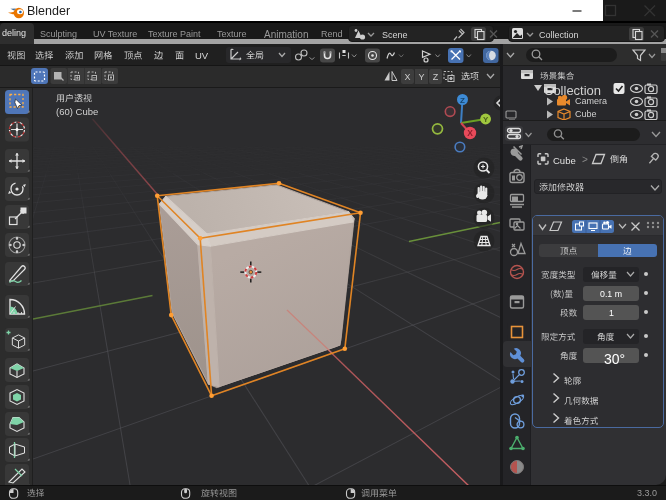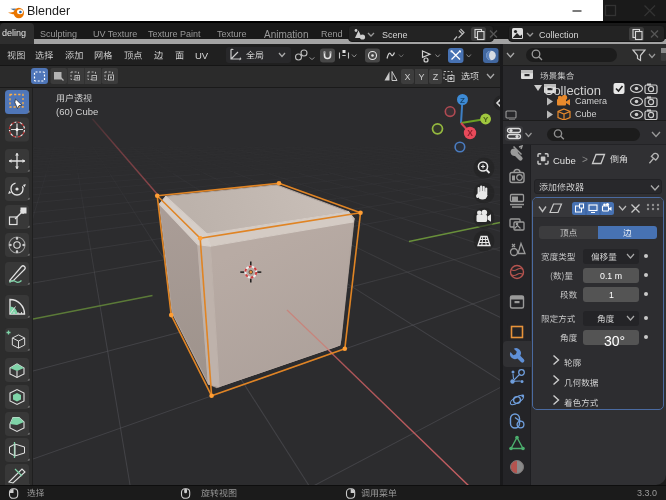--- a/index.html
+++ b/index.html
@@ -774,21 +774,21 @@
         <path d="M8 1.5 a2.8 2.8 0 0 1 2.8 2.8 v2.8 h-5.6 v-2.8 a2.8 2.8 0 0 1 2.8 -2.8Z M4.5 7.1 h7 M8 7.1 v6.5" stroke="#b5b5b5" stroke-width="1.3" fill="none"></path>
       </g>
     </svg>
 <div class="abs" style="left:31px;top:58px;width:128px;height:15px;background:#28282b;border:1px solid #222225;border-radius:3px"></div>
 <svg style="position:absolute;left:36px;top:60.0px" width="47" height="12" viewBox="0 -9.5 47 12">
       <path d="M3.7 -2.6C3.5 -1.9 3.1 -1.1 2.5 -0.7L3 -0.3C3.6 -0.8 4 -1.7 4.2 -2.4ZM5.8 -2.3C6 -1.7 6.3 -0.9 6.4 -0.4L6.9 -0.6C6.8 -1.1 6.6 -1.9 6.3 -2.5ZM6.9 -2.5C7.4 -1.8 7.9 -0.9 8.2 -0.3L8.7 -0.6C8.5 -1.2 8 -2.1 7.4 -2.8ZM4.8 -3.6V-0C4.8 0.1 4.8 0.1 4.6 0.1C4.5 0.1 4.1 0.1 3.7 0.1C3.8 0.3 3.8 0.5 3.9 0.7C4.5 0.7 4.9 0.7 5.1 0.6C5.4 0.5 5.4 0.3 5.4 -0V-3.6ZM0.8 -7C1.3 -6.7 1.9 -6.3 2.2 -6L2.6 -6.6C2.3 -6.8 1.7 -7.2 1.2 -7.5ZM0.3 -4.6C0.9 -4.3 1.5 -3.9 1.8 -3.6L2.2 -4.2C1.9 -4.5 1.3 -4.8 0.7 -5ZM0.5 0.2 1.1 0.6C1.5 -0.2 2 -1.3 2.3 -2.2L1.8 -2.5C1.4 -1.6 0.9 -0.4 0.5 0.2ZM2.9 -7V-6.4H4.9C4.8 -6 4.7 -5.6 4.5 -5.2H2.5V-4.6H4.2C3.7 -3.8 3.1 -3.2 2.3 -2.8C2.4 -2.7 2.6 -2.4 2.7 -2.3C3.7 -2.8 4.4 -3.6 4.9 -4.6H6.1C6.6 -3.7 7.4 -2.8 8.3 -2.4C8.4 -2.6 8.6 -2.8 8.7 -3C8 -3.3 7.3 -3.9 6.8 -4.6H8.6V-5.2H5.3C5.4 -5.6 5.5 -6 5.6 -6.4H8.3V-7Z M14.1 -6.4V0.6H14.8V-0.1H16.5V0.5H17.2V-6.4ZM14.8 -0.7V-5.8H16.5V-0.7ZM10.8 -7.4 10.7 -5.8H9.5V-5.2H10.7C10.7 -2.9 10.4 -0.9 9.3 0.3C9.4 0.4 9.7 0.6 9.8 0.7C11 -0.6 11.3 -2.8 11.4 -5.2H12.8C12.7 -1.7 12.6 -0.5 12.4 -0.2C12.3 -0.1 12.2 -0.1 12.1 -0.1C11.9 -0.1 11.6 -0.1 11.1 -0.1C11.2 0.1 11.3 0.4 11.3 0.5C11.7 0.6 12.2 0.6 12.4 0.5C12.7 0.5 12.8 0.4 13 0.2C13.3 -0.2 13.3 -1.5 13.4 -5.5C13.4 -5.6 13.4 -5.8 13.4 -5.8H11.4L11.4 -7.4Z M24.3 -3.5C23.8 -3 22.9 -2.6 22.1 -2.3C22.2 -2.2 22.4 -2.1 22.5 -1.9C23.3 -2.2 24.2 -2.7 24.8 -3.3ZM25.1 -2.6C24.5 -1.9 23.3 -1.4 22.2 -1.2C22.3 -1 22.5 -0.9 22.6 -0.7C23.8 -1.1 25 -1.6 25.6 -2.4ZM26 -1.6C25.2 -0.7 23.5 -0.1 21.7 0.2C21.9 0.3 22 0.5 22.1 0.7C24 0.4 25.7 -0.3 26.6 -1.4ZM20.8 -5V-0.7H21.3V-5ZM23 -6H25.5C25.2 -5.5 24.7 -5.1 24.2 -4.8C23.7 -5.1 23.3 -5.6 23 -6ZM23.1 -7.6C22.7 -6.6 22.1 -5.7 21.3 -5.1C21.5 -5 21.7 -4.8 21.9 -4.7C22.1 -4.9 22.4 -5.2 22.7 -5.5C22.9 -5.2 23.3 -4.8 23.7 -4.4C23 -4.1 22.2 -3.8 21.3 -3.7C21.5 -3.5 21.6 -3.3 21.7 -3.1C22.6 -3.3 23.4 -3.6 24.2 -4.1C24.8 -3.7 25.5 -3.4 26.4 -3.2C26.5 -3.4 26.6 -3.6 26.7 -3.7C26 -3.9 25.3 -4.1 24.8 -4.4C25.4 -4.9 26 -5.6 26.4 -6.4L26 -6.6L25.8 -6.6H23.3C23.5 -6.8 23.6 -7.1 23.7 -7.4ZM20.1 -7.5C19.7 -6.1 19 -4.7 18.2 -3.8C18.3 -3.7 18.5 -3.3 18.5 -3.1C18.8 -3.5 19.1 -3.9 19.4 -4.3V0.7H20V-5.5C20.3 -6.1 20.5 -6.7 20.7 -7.3Z M32.4 -5.3H34.3C34.1 -4.1 33.8 -3.1 33.4 -2.3C32.9 -3.1 32.6 -4.1 32.4 -5.2ZM27.7 -6.9V-6.3H30.2V-4.4H27.8V-0.9C27.8 -0.6 27.7 -0.5 27.5 -0.4C27.6 -0.2 27.7 0.1 27.8 0.3C28 0.1 28.3 -0.1 31 -1.1C30.9 -1.2 30.9 -1.5 30.9 -1.7L28.5 -0.8V-3.7H30.9L30.8 -3.6C31 -3.5 31.2 -3.3 31.3 -3.1C31.6 -3.5 31.8 -3.8 32 -4.2C32.2 -3.3 32.5 -2.4 33 -1.6C32.4 -0.9 31.7 -0.3 30.7 0.1C30.9 0.3 31.1 0.6 31.1 0.8C32.1 0.3 32.8 -0.3 33.4 -1C33.8 -0.3 34.5 0.3 35.2 0.7C35.3 0.5 35.5 0.2 35.7 0.1C34.9 -0.3 34.3 -0.8 33.8 -1.6C34.4 -2.6 34.7 -3.8 35 -5.3H35.6V-5.9H32.6C32.8 -6.4 32.9 -6.9 33 -7.4L32.4 -7.6C32.1 -6.1 31.6 -4.7 30.9 -3.7V-6.9Z M37.8 -6.6H39.3V-5.3H37.8ZM41.6 -6.6H43.2V-5.3H41.6ZM41.5 -4.4C41.9 -4.2 42.4 -4 42.7 -3.8H40.1C40.3 -4.1 40.5 -4.4 40.6 -4.7L39.9 -4.8V-7.2H37.2V-4.7H39.9C39.7 -4.4 39.5 -4.1 39.3 -3.8H36.5V-3.2H38.7C38.1 -2.6 37.3 -2.2 36.3 -1.8C36.4 -1.7 36.6 -1.4 36.6 -1.3L37.2 -1.5V0.7H37.8V0.5H39.3V0.7H39.9V-2.1H38.2C38.7 -2.4 39.2 -2.8 39.6 -3.2H41.2C41.6 -2.8 42.1 -2.4 42.7 -2.1H41V0.7H41.6V0.5H43.2V0.7H43.9V-1.5L44.3 -1.3C44.4 -1.5 44.6 -1.7 44.7 -1.9C43.8 -2.1 42.8 -2.6 42.1 -3.2H44.5V-3.8H43L43.2 -4C42.9 -4.3 42.3 -4.6 41.9 -4.7ZM41 -7.2V-4.7H43.9V-7.2ZM37.8 -0.1V-1.5H39.3V-0.1ZM41.6 -0.1V-1.5H43.2V-0.1Z" fill="#d8d8d8"></path>
     </svg>
 <svg style="position:absolute;left:146px;top:61px;" width="12" height="12" viewBox="0 0 12 12">
       <path d="M2 3.5 l4 4.5 l4 -4.5" stroke="#aaa" fill="none" stroke-width="1.3"></path>
     </svg>
-<div class="abs" style="left:29px;top:76px;width:132px;height:213px;background:#2d2d30;border:1px solid #4a6aa0;border-radius:5px;overflow:hidden">
+<div class="abs" style="left:29px;top:94px;width:132px;height:213px;background:#2d2d30;border:1px solid #4a6aa0;border-radius:5px;overflow:hidden">
 <div class="abs" style="left:0;top:0;width:132px;height:20px;background:#37373a;border-bottom:1px solid #2a2a2d"></div>
 <svg style="position:absolute;left:3px;top:4px;" width="13" height="13" viewBox="0 0 13 13">
         <path d="M3 4.5 l3.5 5 l3.5 -5" stroke="#bbb" fill="none" stroke-width="1.4"></path>
       </svg>
 <svg style="position:absolute;left:16px;top:3px;" width="16" height="15" viewBox="0 0 16 15">
         <path d="M4.5 3 h8 l-3.5 8.5 H1Z" fill="none" stroke="#c9c9c9" stroke-width="1.2"></path>
       </svg>
 <svg style="position:absolute;left:39px;top:4px;" width="44" height="13" viewBox="0 0 44 13">
         <rect x="0" y="0" width="42" height="13" rx="2.5" fill="#4772b3"></rect>
         <path d="M14 0 v13 M28 0 v13" stroke="#3a5f99" stroke-width="1"></path>

